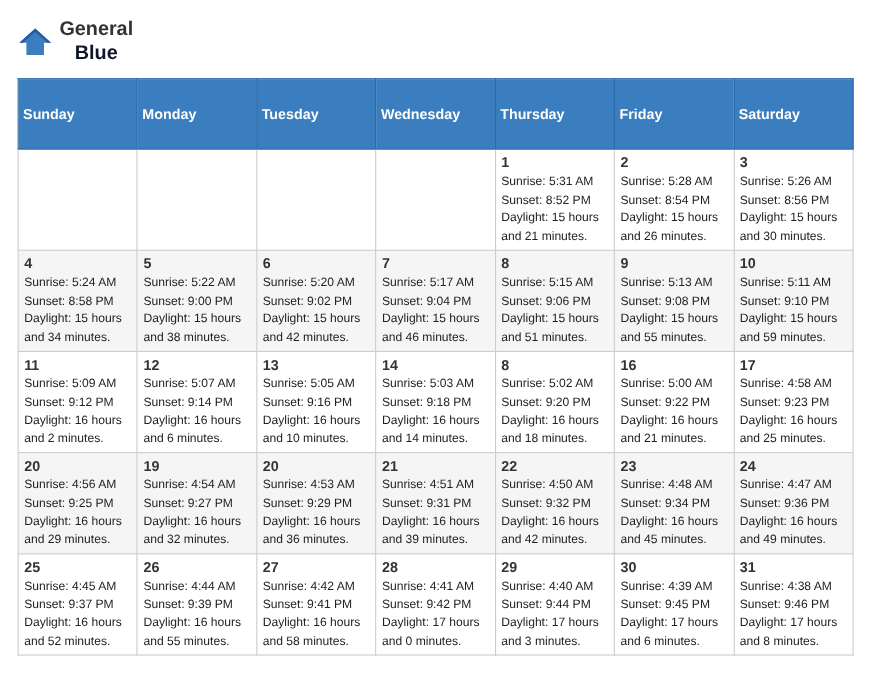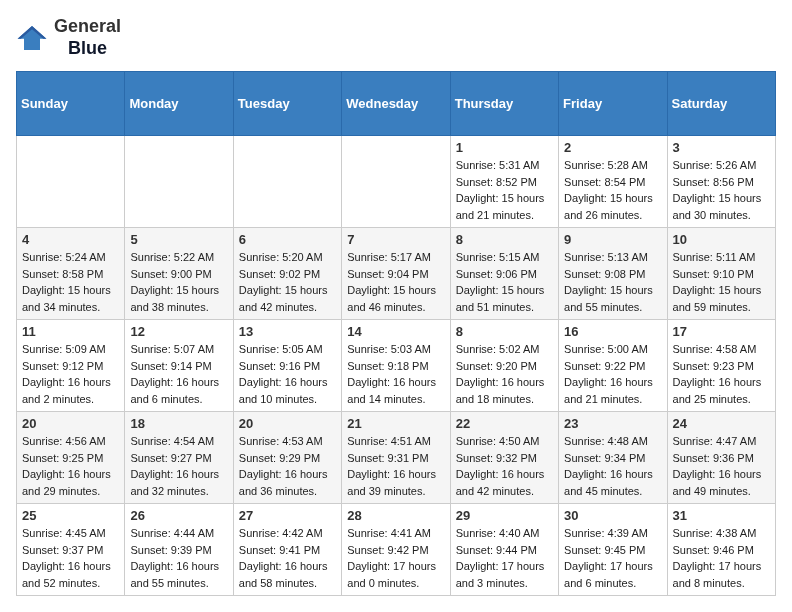--- a/index.html
+++ b/index.html
@@ -193,21 +193,21 @@
           <span class="day-num">17</span>
           <div class="day-info">Sunrise: 4:58 AM<br>Sunset: 9:23 PM<br>Daylight: 16 hours<br>and 25 minutes.</div>
         </td>
       </tr>
       <tr>
         <td>
           <span class="day-num">20</span>
           <div class="day-info">Sunrise: 4:56 AM<br>Sunset: 9:25 PM<br>Daylight: 16 hours<br>and 29 minutes.</div>
         </td>
         <td>
-          <span class="day-num">18</span>
+          <span class="day-num">19</span>
           <div class="day-info">Sunrise: 4:54 AM<br>Sunset: 9:27 PM<br>Daylight: 16 hours<br>and 32 minutes.</div>
         </td>
         <td>
           <span class="day-num">20</span>
           <div class="day-info">Sunrise: 4:53 AM<br>Sunset: 9:29 PM<br>Daylight: 16 hours<br>and 36 minutes.</div>
         </td>
         <td>
           <span class="day-num">21</span>
           <div class="day-info">Sunrise: 4:51 AM<br>Sunset: 9:31 PM<br>Daylight: 16 hours<br>and 39 minutes.</div>
         </td>

